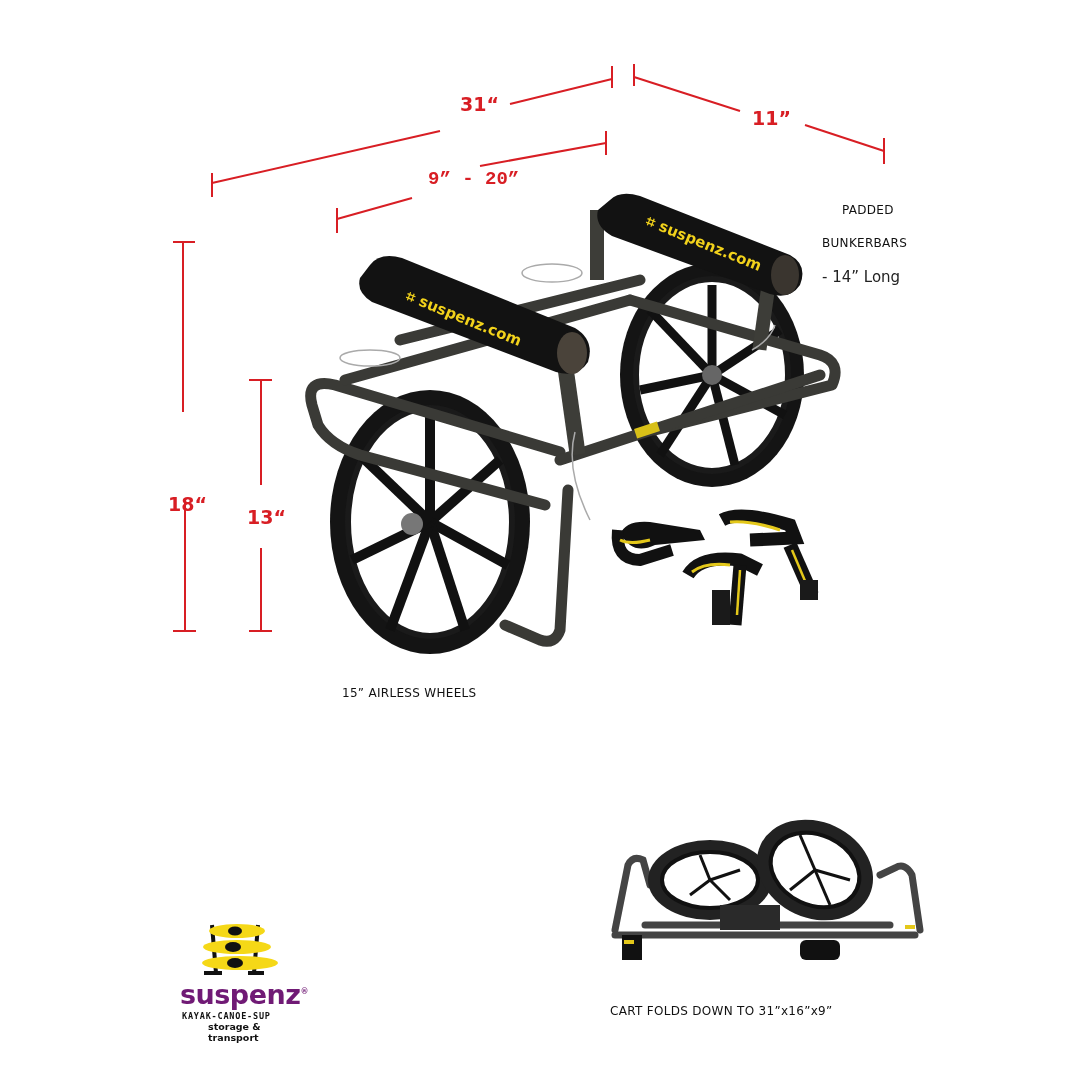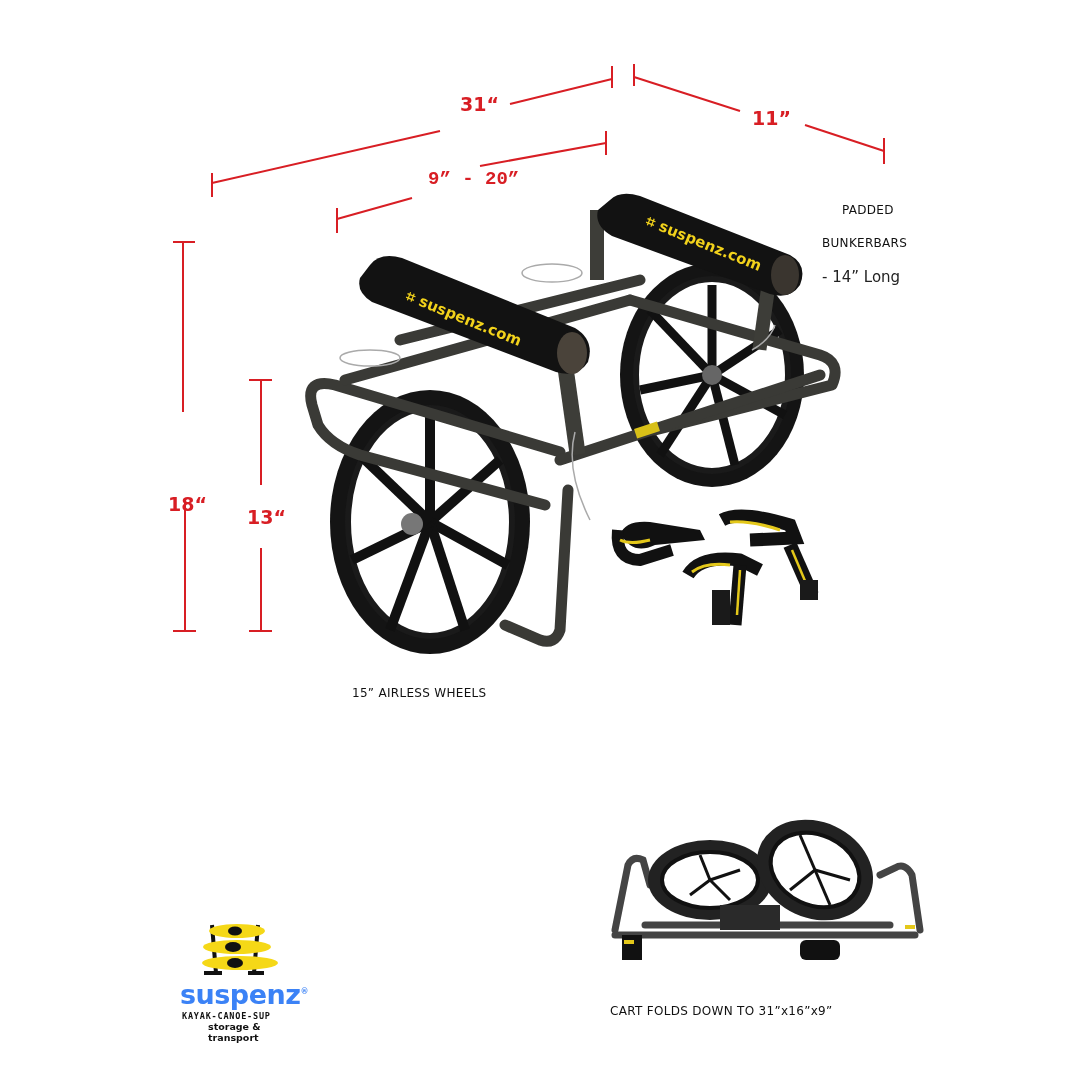--- a/index.html
+++ b/index.html
@@ -6,21 +6,21 @@
     body { width: 1080px; height: 1080px; position: relative; overflow: hidden;
            font-family: "DejaVu Sans", sans-serif; }
     .abs { position: absolute; }
     .dim-label { position: absolute; color: #d81e24; font-weight: bold; font-size: 19px;
                  font-family: "DejaVu Sans", sans-serif; white-space: nowrap; }
     .caption { position: absolute; color: #111; font-weight: normal; font-size: 12px;
                font-family: "DejaVu Sans", sans-serif; white-space: nowrap; letter-spacing: 0.3px; }
     .sub { position: absolute; color: #222; font-size: 15px; font-family: "DejaVu Sans", sans-serif; white-space: nowrap; }
     svg { position: absolute; left: 0; top: 0; }
     .logo-name { position: absolute; font-family: "DejaVu Sans", sans-serif; font-weight: bold;
-                 font-size: 27px; color: #3b82f6; letter-spacing: -0.5px; }
+                 font-size: 27px; color: #701a75; letter-spacing: -0.5px; }
     .logo-sub1 { position: absolute; font-family: "DejaVu Sans Mono", monospace; font-weight: bold;
                  font-size: 8.5px; color: #111; letter-spacing: 0.8px; }
     .logo-sub2 { position: absolute; font-family: "DejaVu Sans", sans-serif; font-weight: bold;
                  font-size: 9.5px; color: #111; margin-left: 28px; }
     .pad-text { font-family: "DejaVu Sans", sans-serif; font-weight: bold; font-size: 15px; fill: #f2d21b; }
   </style>
 </head>
 <body>
 
 <svg width="1080" height="1080">
@@ -55,21 +55,21 @@
 
 <div class="dim-label" style="left:460px; top:93px;">31“</div>
 <div class="dim-label" style="left:752px; top:107px;">11”</div>
 <div class="dim-label" style="left:428px; top:168px;font-family:Liberation Mono, monospace;">9” -  20”</div>
 <div class="dim-label" style="left:168px; top:473px;margin-top:20px;">18“</div>
 <div class="dim-label" style="left:247px; top:506px;">13“</div>
 
 <div class="caption" style="left:842px; top:203px;">PADDED</div>
 <div class="caption" style="left:822px; top:236px;">BUNKERBARS</div>
 <div class="sub" style="left:822px; top:268px;">- 14” Long</div>
-<div class="caption" style="left:352px; top:686px;">15” AIRLESS WHEELS</div>
+<div class="caption" style="left:342px; top:686px;">15” AIRLESS WHEELS</div>
 <div class="caption" style="left:610px; top:1004px;">CART FOLDS DOWN TO 31”x16”x9”</div>
 
 <svg width="1080" height="1080">
 
   <g>
     <ellipse cx="712" cy="375" rx="92" ry="112" fill="#141414"></ellipse>
     <ellipse cx="712" cy="375" rx="76" ry="96" fill="#fff"></ellipse>
     <ellipse cx="712" cy="375" rx="76" ry="96" fill="none" stroke="#1a1a1a" stroke-width="6"></ellipse>
     <g stroke="#111" stroke-width="9">
       <line x1="712" y1="375" x2="712" y2="285"></line>

